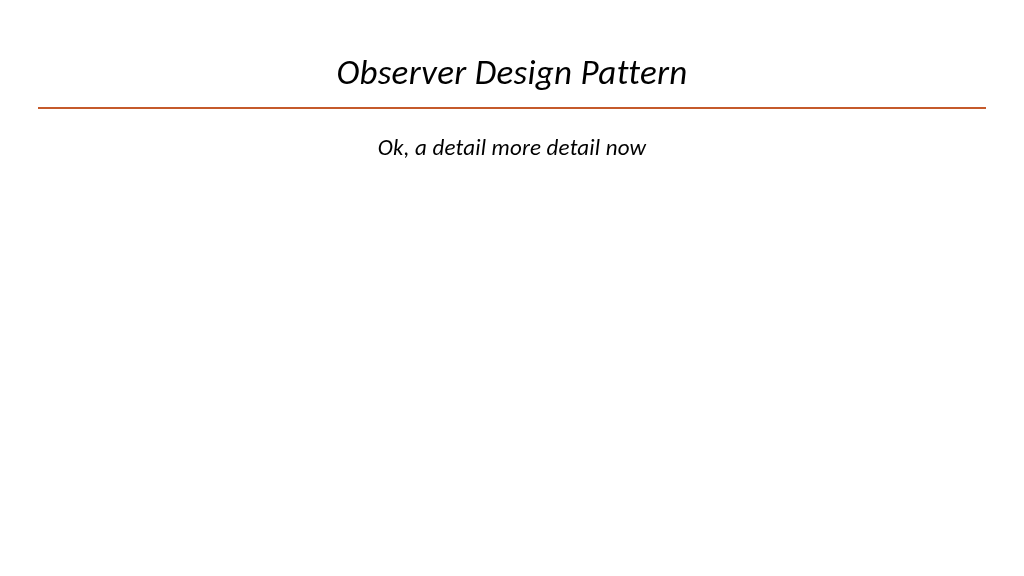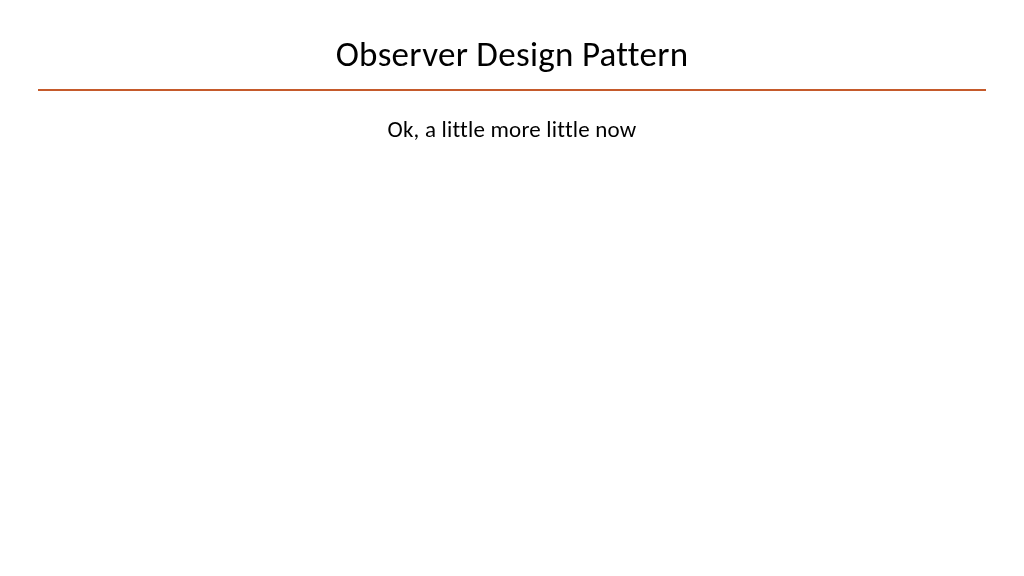--- a/index.html
+++ b/index.html
@@ -11,21 +11,22 @@
       width: 1024px;
       height: 576px;
       background: #ffffff;
       font-family: Calibri, "Segoe UI", Arial, sans-serif;
       color: #1a1a1a;
       position: relative;
     }
     .slide {
       width: 100%;
       height: 100%;
-      padding-top: 33px;
+      padding-top: 51px;
+      font-style: italic;
     }
     .title {
       text-align: center;
       font-size: 35px;
       font-weight: 400;
       color: #000000;
       margin-bottom: 14px;
       letter-spacing: 0.3px;
     }
     .divider {
@@ -41,14 +42,14 @@
       margin-top: 24px;
       letter-spacing: 0.2px;
     }
   </style>
 </head>
 <body>
 
 <div class="slide">
   <h1 class="title">Observer Design Pattern</h1>
   <hr class="divider">
-  <p class="subtitle">Ok, a little more little now</p>
+  <p class="subtitle">Ok, a detail more detail now</p>
 </div>
 
 </body></html>

